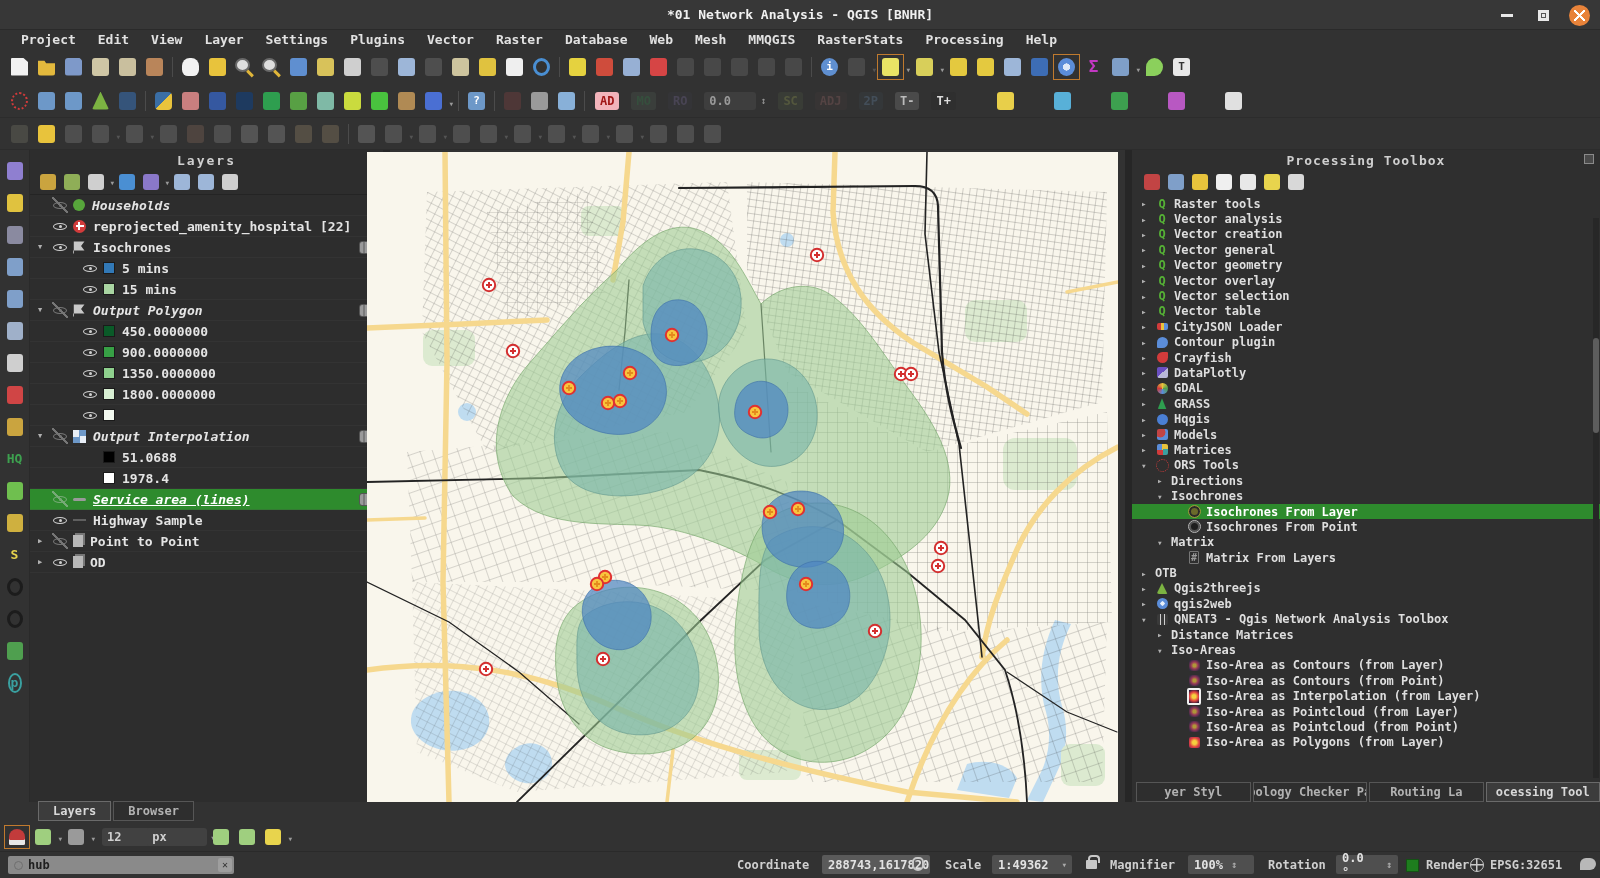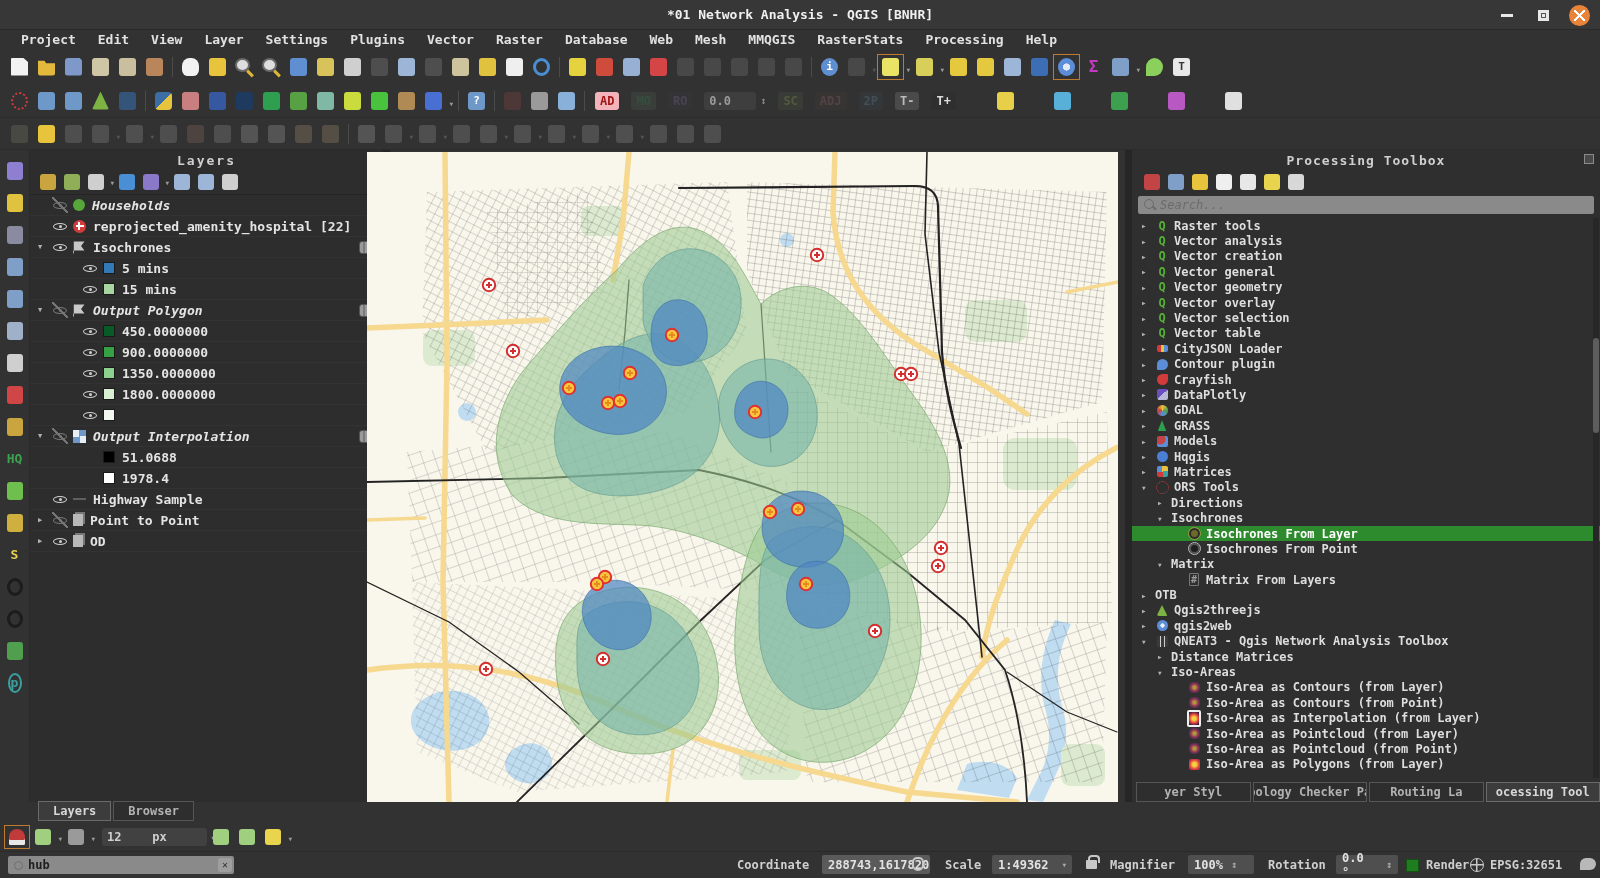--- a/index.html
+++ b/index.html
@@ -520,20 +520,27 @@
             <span class="llabel">51.0688</span>
 
           </div>
           <div class="lrow" data-icon="swatch" data-eye="none" data-indent="1" style="--sw: #ffffff;">
             <span class="arr"></span>
             <span class="eye"></span>
             <span class="lic"></span>
             <span class="llabel">1978.4</span>
 
           </div>
+          <div class="lrow" data-icon="line" data-eye="off" data-indent="0" data-sel="true" data-badge="true" data-italic="true" data-underline="true">
+            <span class="arr"></span>
+            <span class="eye"></span>
+            <span class="lic"></span>
+            <span class="llabel">Service area (lines)</span>
+            <span class="lbadge"></span>
+          </div>
           <div class="lrow" data-icon="line-faint" data-eye="on" data-indent="0">
             <span class="arr"></span>
             <span class="eye"></span>
             <span class="lic"></span>
             <span class="llabel">Highway Sample</span>
 
           </div>
           <div class="lrow" data-icon="stack" data-arrow="right" data-eye="off" data-indent="0">
             <span class="arr"></span>
             <span class="eye"></span>
@@ -742,23 +749,20 @@
       <div id="proc-toolbar">
 
       <span class="tbicon" data-icon="models-menu" style="--c: #c24444;"></span>
           <span class="tbicon" data-icon="r-scripts" style="--c: #7f9fc9;"></span>
           <span class="tbicon" data-icon="python-scripts" style="--c: #e8c33c;"></span>
           <span class="tbicon" data-icon="history" style="--c: #efefef;"></span>
           <span class="tbicon" data-icon="results-viewer" style="--c: #e8e8e8;"></span>
           <span class="tbicon" data-icon="edit-features-in-place" style="--c: #e8d44d;"></span>
           <span class="tbicon" data-icon="options-wrench" style="--c: #d8d8d8;"></span>
         </div>
-      <div id="proc-search-wrap">
-        <input id="proc-search" placeholder="Search..." style="">
-      </div>
       <div id="proc-tree">
 
       <div class="prow" data-icon="alg-q" data-arrow="right" data-indent="0">
             <span class="arr"></span>
             <span class="tic"></span>
             <span class="plabel">Raster tools</span>
           </div>
           <div class="prow" data-icon="alg-q" data-arrow="right" data-indent="0">
             <span class="arr"></span>
             <span class="tic"></span>
@@ -817,29 +821,29 @@
           <div class="prow" data-icon="gdal" data-arrow="right" data-indent="0">
             <span class="arr"></span>
             <span class="tic"></span>
             <span class="plabel">GDAL</span>
           </div>
           <div class="prow" data-icon="grass" data-arrow="right" data-indent="0">
             <span class="arr"></span>
             <span class="tic"></span>
             <span class="plabel">GRASS</span>
           </div>
+          <div class="prow" data-icon="hqgis" data-arrow="right" data-indent="0">
+            <span class="arr"></span>
+            <span class="tic"></span>
+            <span class="plabel">Hqgis</span>
+          </div>
           <div class="prow" data-icon="models" data-arrow="right" data-indent="0">
             <span class="arr"></span>
             <span class="tic"></span>
             <span class="plabel">Models</span>
-          </div>
-          <div class="prow" data-icon="hqgis" data-arrow="right" data-indent="0">
-            <span class="arr"></span>
-            <span class="tic"></span>
-            <span class="plabel">Hqgis</span>
           </div>
           <div class="prow" data-icon="networks" data-arrow="right" data-indent="0">
             <span class="arr"></span>
             <span class="tic"></span>
             <span class="plabel">Matrices</span>
           </div>
           <div class="prow" data-icon="ors" data-arrow="down" data-indent="0">
             <span class="arr"></span>
             <span class="tic"></span>
             <span class="plabel">ORS Tools</span>

